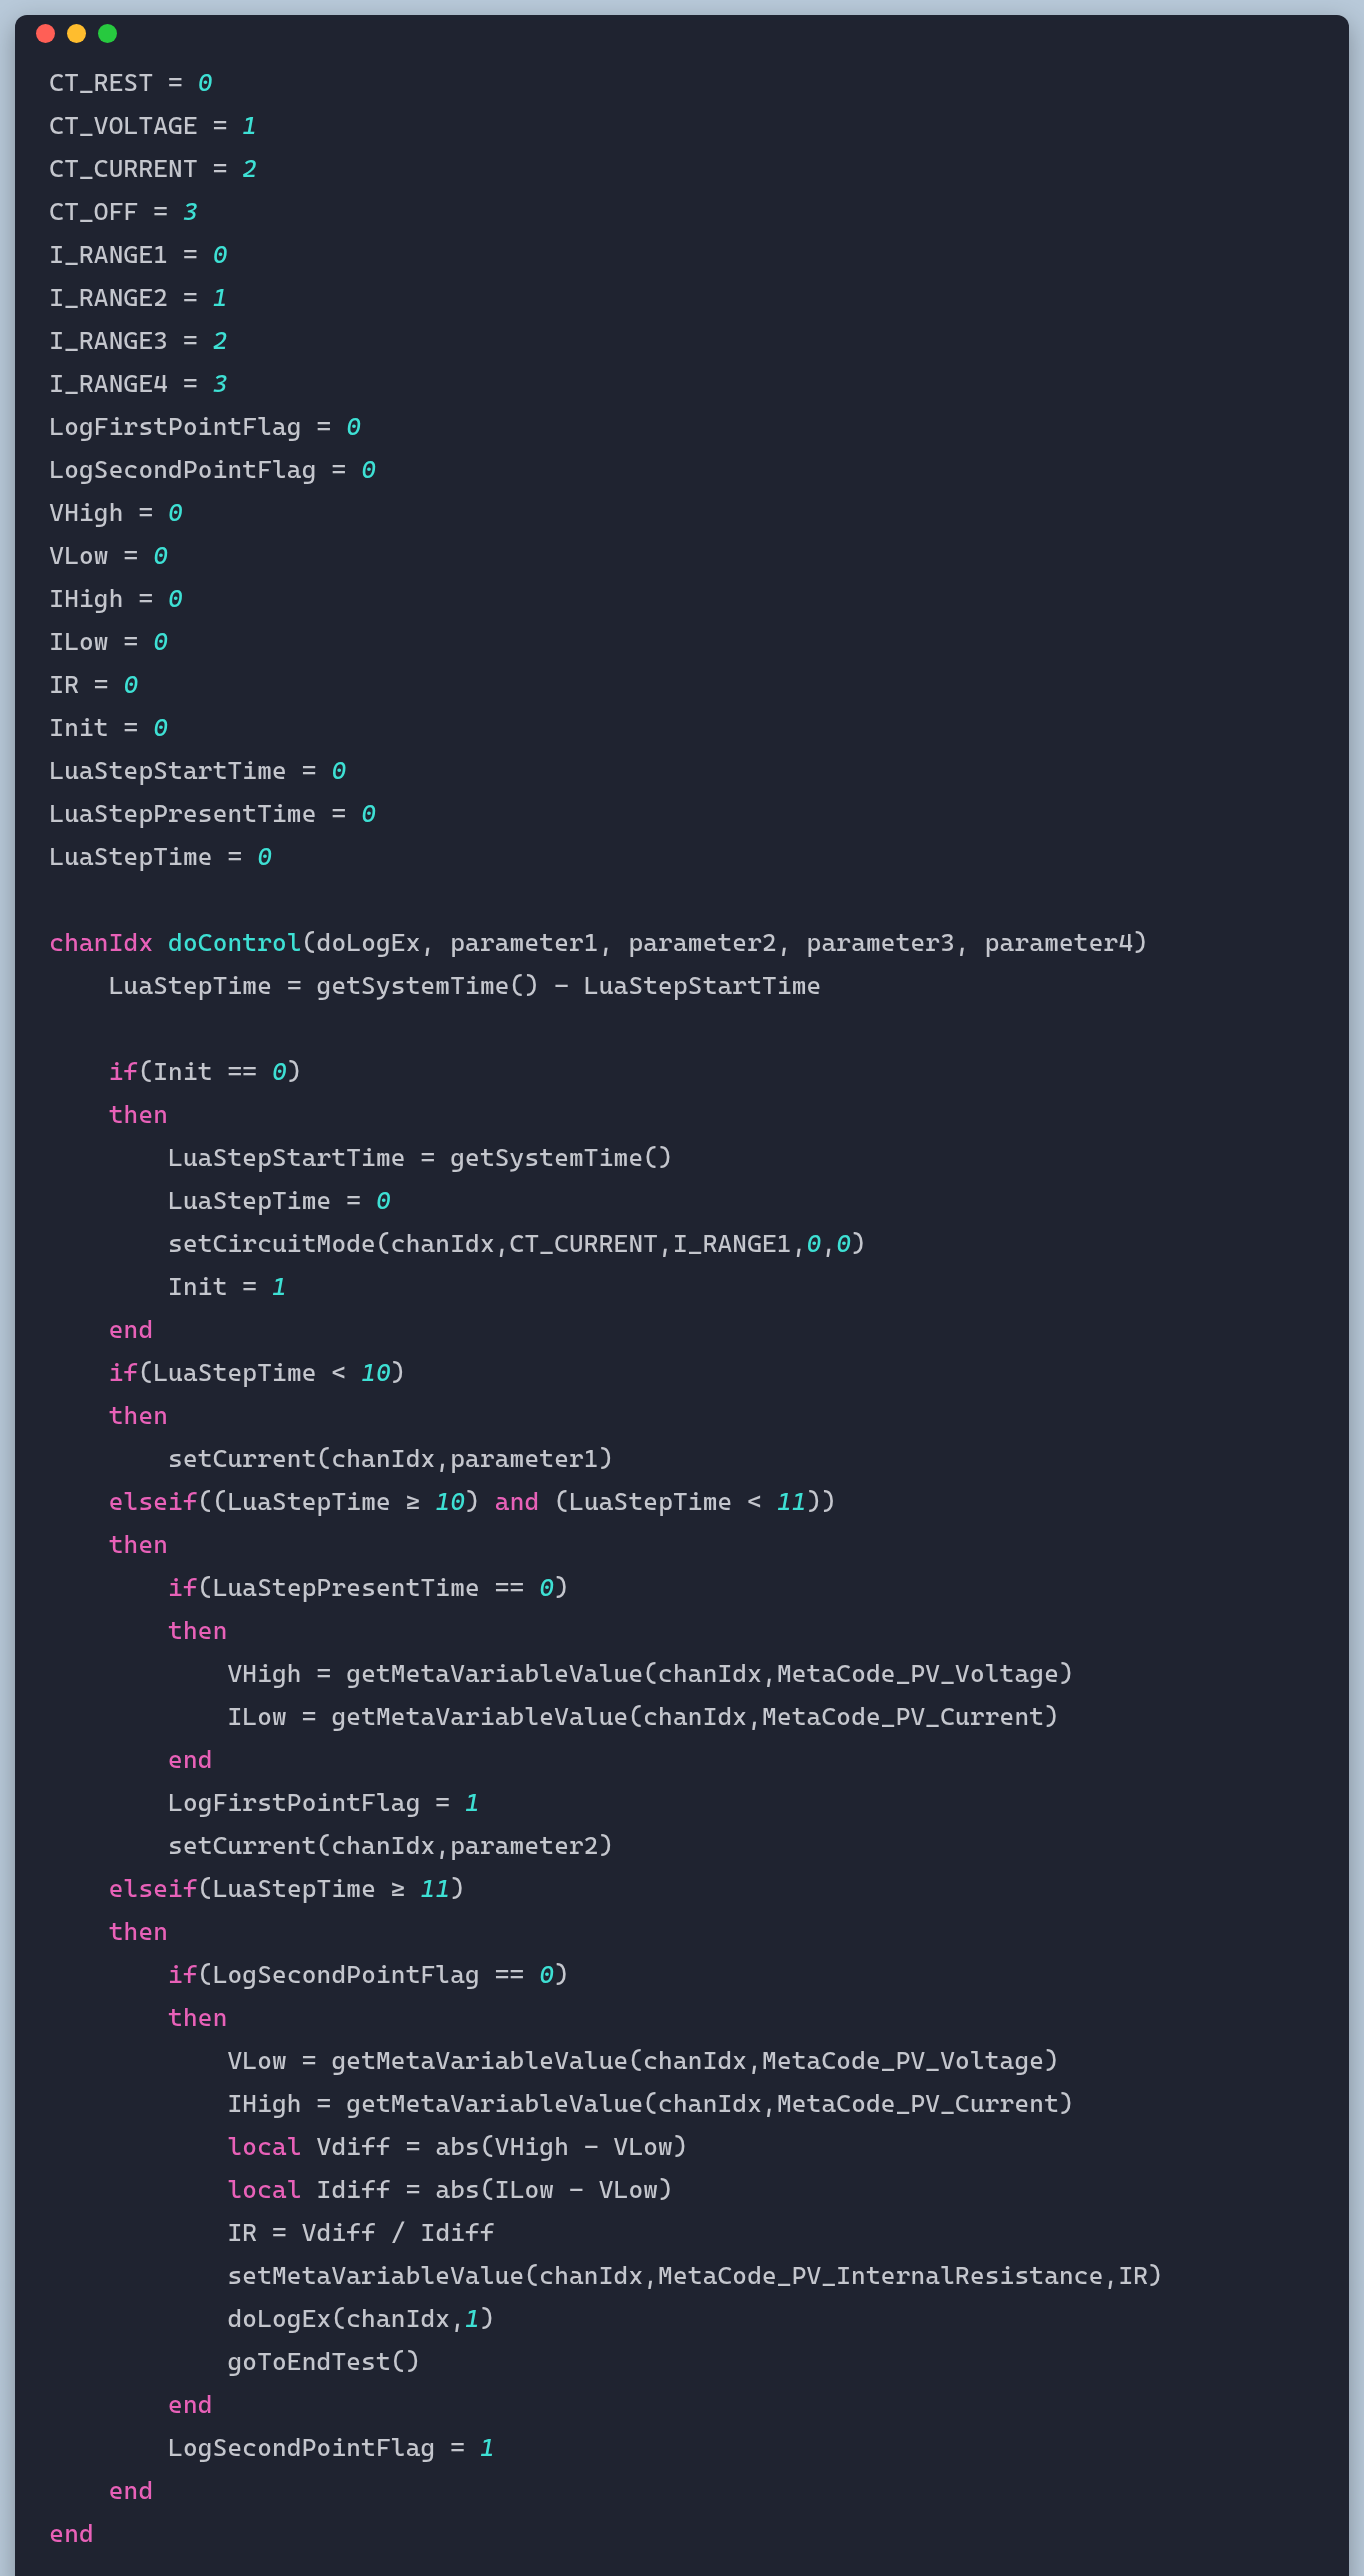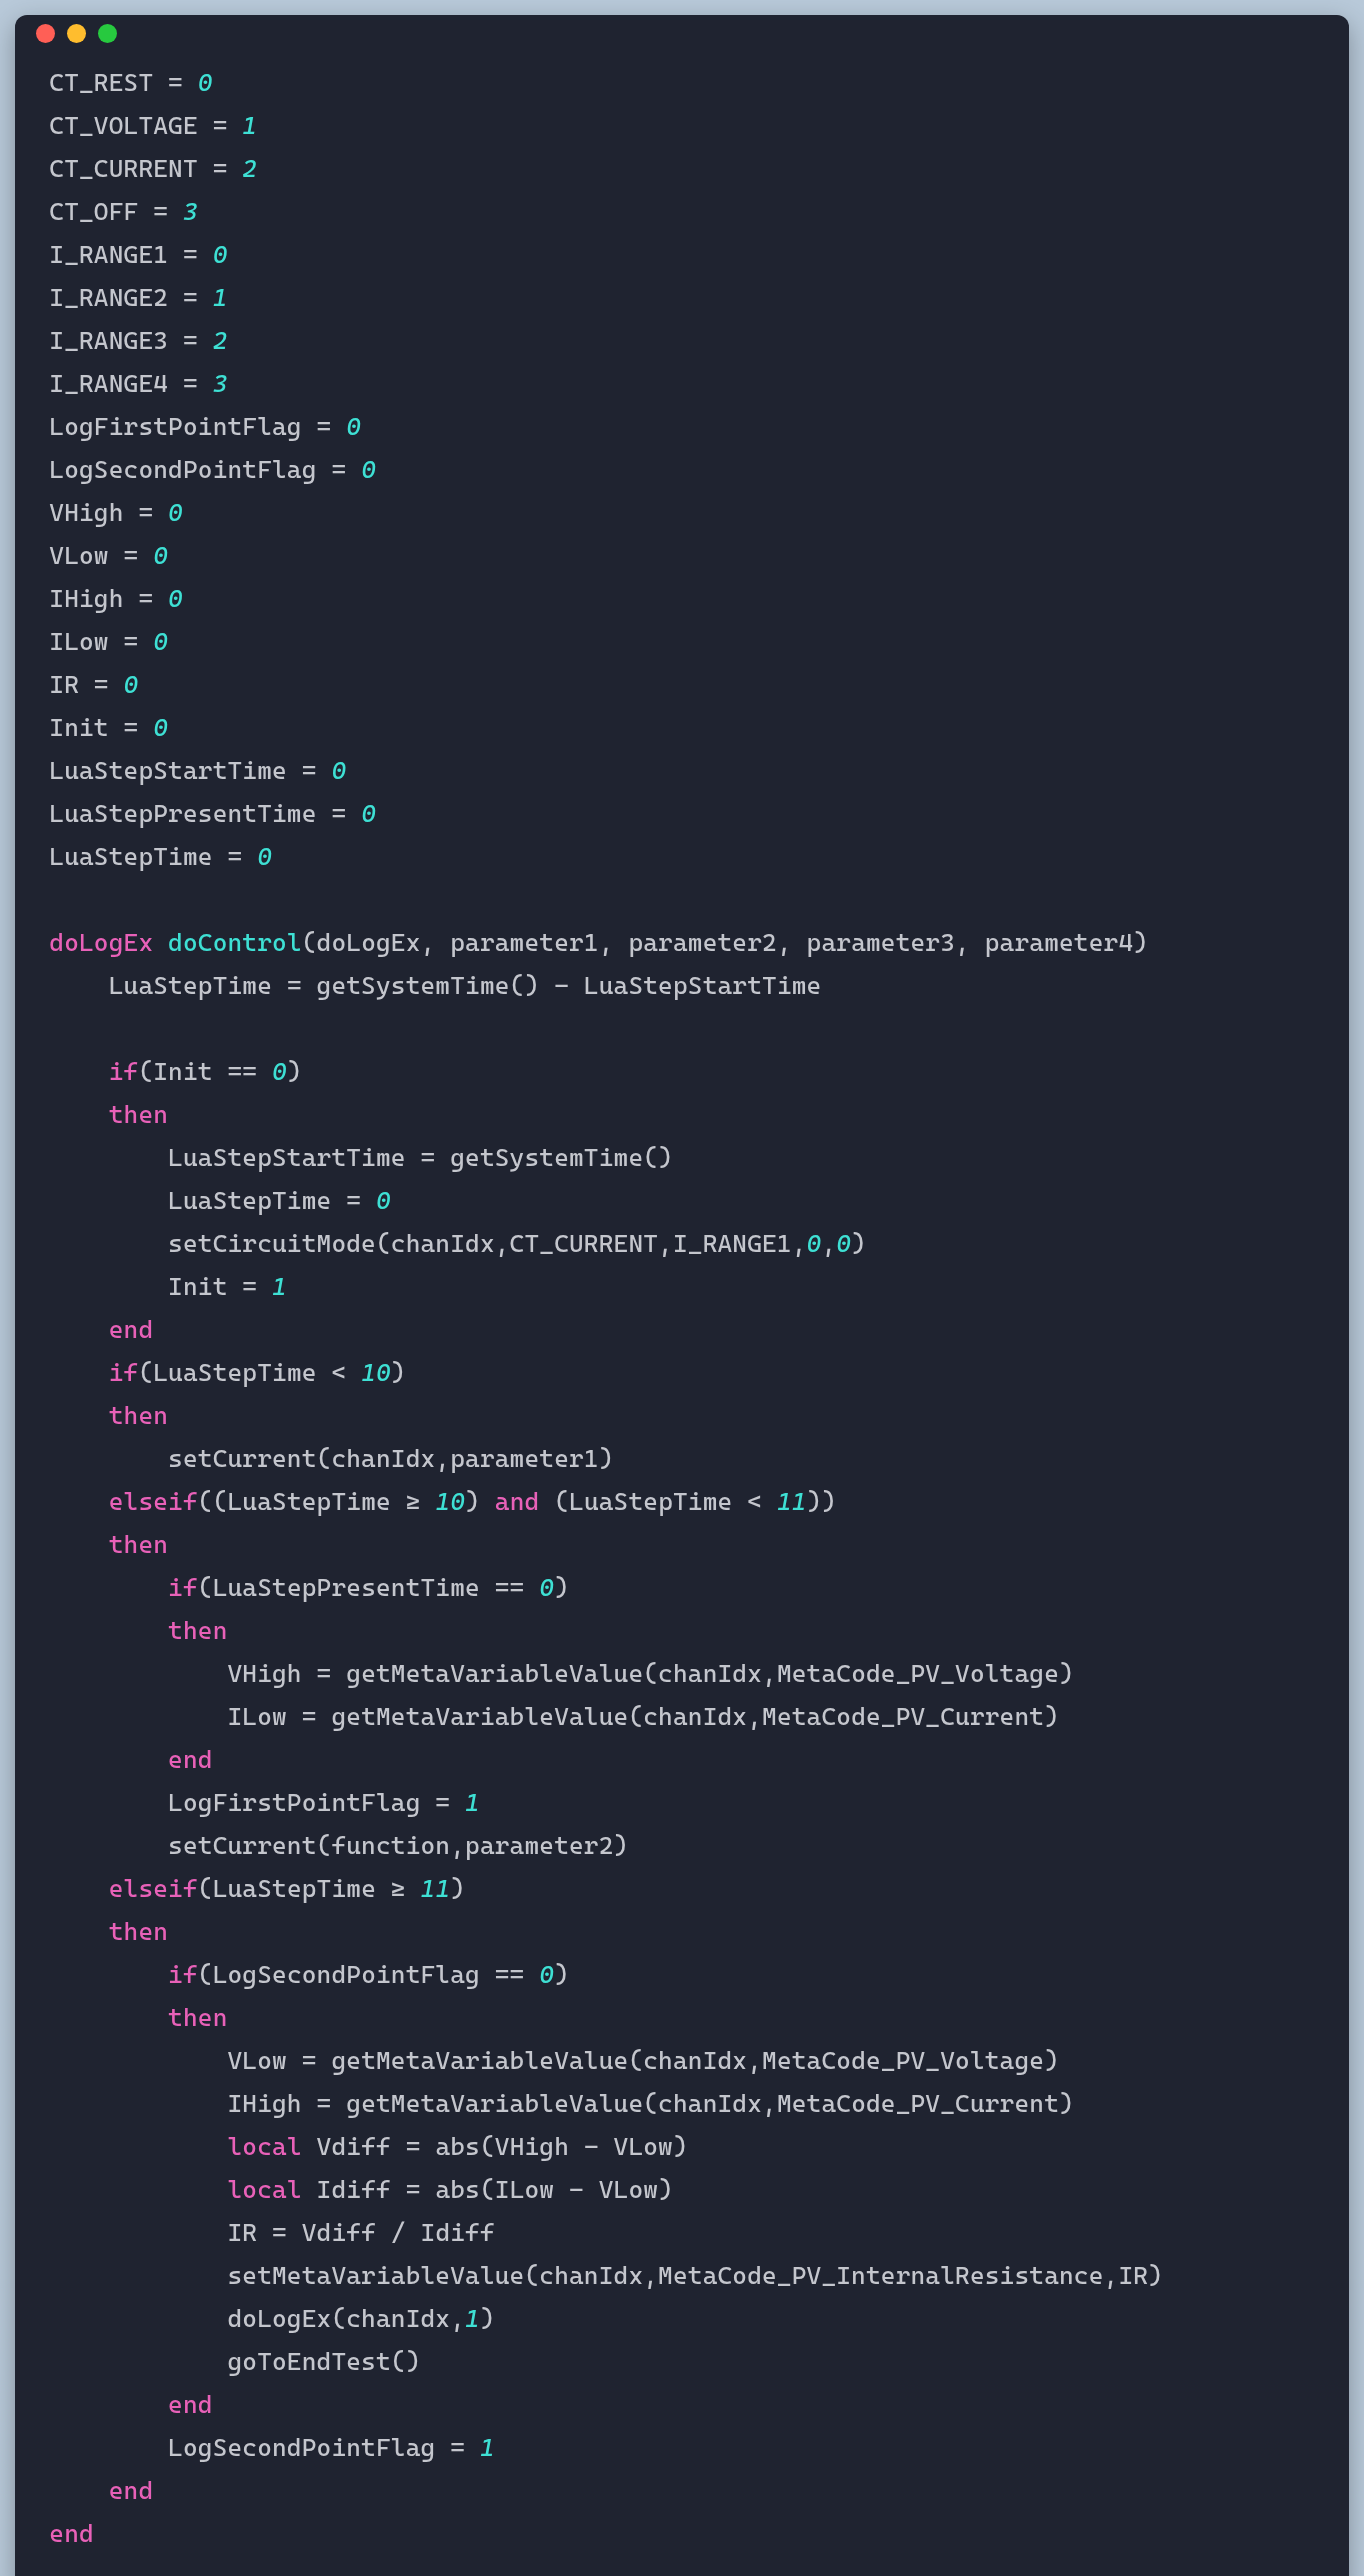--- a/index.html
+++ b/index.html
@@ -71,42 +71,42 @@
 <span><span class="tk-default">VHigh </span><span class="tk-op">= </span><span class="tk-num">0</span></span>
 <span><span class="tk-default">VLow </span><span class="tk-op">= </span><span class="tk-num">0</span></span>
 <span><span class="tk-default">IHigh </span><span class="tk-op">= </span><span class="tk-num">0</span></span>
 <span><span class="tk-default">ILow </span><span class="tk-op">= </span><span class="tk-num">0</span></span>
 <span><span class="tk-default">IR </span><span class="tk-op">= </span><span class="tk-num">0</span></span>
 <span><span class="tk-default">Init </span><span class="tk-op">= </span><span class="tk-num">0</span></span>
 <span><span class="tk-default">LuaStepStartTime </span><span class="tk-op">= </span><span class="tk-num">0</span></span>
 <span><span class="tk-default">LuaStepPresentTime </span><span class="tk-op">= </span><span class="tk-num">0</span></span>
 <span><span class="tk-default">LuaStepTime </span><span class="tk-op">= </span><span class="tk-num">0</span></span>
 <span><span class="tk-default"></span></span>
-<span><span class="tk-kw">doLogEx </span><span class="tk-fn">doControl</span><span class="tk-default">(doLogEx, parameter1, parameter2, parameter3, parameter4)</span></span>
+<span><span class="tk-kw">chanIdx </span><span class="tk-fn">doControl</span><span class="tk-default">(doLogEx, parameter1, parameter2, parameter3, parameter4)</span></span>
 <span><span class="tk-default">    LuaStepTime </span><span class="tk-op">= </span><span class="tk-default">getSystemTime() </span><span class="tk-op">- </span><span class="tk-default">LuaStepStartTime</span></span>
 <span><span class="tk-default"></span></span>
 <span><span class="tk-default">    </span><span class="tk-kw">if</span><span class="tk-default">(Init </span><span class="tk-op">== </span><span class="tk-num">0</span><span class="tk-default">)</span></span>
 <span><span class="tk-default">    </span><span class="tk-kw">then</span></span>
 <span><span class="tk-default">        LuaStepStartTime </span><span class="tk-op">= </span><span class="tk-default">getSystemTime()</span></span>
 <span><span class="tk-default">        LuaStepTime </span><span class="tk-op">= </span><span class="tk-num">0</span></span>
 <span><span class="tk-default">        setCircuitMode(chanIdx,CT_CURRENT,I_RANGE1,</span><span class="tk-num">0</span><span class="tk-default">,</span><span class="tk-num">0</span><span class="tk-default">)</span></span>
 <span><span class="tk-default">        Init </span><span class="tk-op">= </span><span class="tk-num">1</span></span>
 <span><span class="tk-default">    </span><span class="tk-kw">end</span></span>
 <span><span class="tk-default">    </span><span class="tk-kw">if</span><span class="tk-default">(LuaStepTime </span><span class="tk-op">&lt; </span><span class="tk-num">10</span><span class="tk-default">)</span></span>
 <span><span class="tk-default">    </span><span class="tk-kw">then</span></span>
 <span><span class="tk-default">        setCurrent(chanIdx,parameter1)</span></span>
 <span><span class="tk-default">    </span><span class="tk-kw">elseif</span><span class="tk-default">((LuaStepTime </span><span class="tk-op">≥ </span><span class="tk-num">10</span><span class="tk-default">) </span><span class="tk-kw">and</span><span class="tk-default"> (LuaStepTime </span><span class="tk-op">&lt; </span><span class="tk-num">11</span><span class="tk-default">))</span></span>
 <span><span class="tk-default">    </span><span class="tk-kw">then</span></span>
 <span><span class="tk-default">        </span><span class="tk-kw">if</span><span class="tk-default">(LuaStepPresentTime </span><span class="tk-op">== </span><span class="tk-num">0</span><span class="tk-default">)</span></span>
 <span><span class="tk-default">        </span><span class="tk-kw">then</span></span>
 <span><span class="tk-default">            VHigh </span><span class="tk-op">= </span><span class="tk-default">getMetaVariableValue(chanIdx,MetaCode_PV_Voltage)</span></span>
 <span><span class="tk-default">            ILow </span><span class="tk-op">= </span><span class="tk-default">getMetaVariableValue(chanIdx,MetaCode_PV_Current)</span></span>
 <span><span class="tk-default">        </span><span class="tk-kw">end</span></span>
 <span><span class="tk-default">        LogFirstPointFlag </span><span class="tk-op">= </span><span class="tk-num">1</span></span>
-<span><span class="tk-default">        setCurrent(function,parameter2)</span></span>
+<span><span class="tk-default">        setCurrent(chanIdx,parameter2)</span></span>
 <span><span class="tk-default">    </span><span class="tk-kw">elseif</span><span class="tk-default">(LuaStepTime </span><span class="tk-op">≥ </span><span class="tk-num">11</span><span class="tk-default">)</span></span>
 <span><span class="tk-default">    </span><span class="tk-kw">then</span></span>
 <span><span class="tk-default">        </span><span class="tk-kw">if</span><span class="tk-default">(LogSecondPointFlag </span><span class="tk-op">== </span><span class="tk-num">0</span><span class="tk-default">)</span></span>
 <span><span class="tk-default">        </span><span class="tk-kw">then</span></span>
 <span><span class="tk-default">            VLow </span><span class="tk-op">= </span><span class="tk-default">getMetaVariableValue(chanIdx,MetaCode_PV_Voltage)</span></span>
 <span><span class="tk-default">            IHigh </span><span class="tk-op">= </span><span class="tk-default">getMetaVariableValue(chanIdx,MetaCode_PV_Current)</span></span>
 <span><span class="tk-default">            </span><span class="tk-kw">local</span><span class="tk-default"> Vdiff </span><span class="tk-op">= </span><span class="tk-default">abs(VHigh </span><span class="tk-op">- </span><span class="tk-default">VLow)</span></span>
 <span><span class="tk-default">            </span><span class="tk-kw">local</span><span class="tk-default"> Idiff </span><span class="tk-op">= </span><span class="tk-default">abs(ILow </span><span class="tk-op">- </span><span class="tk-default">VLow)</span></span>
 <span><span class="tk-default">            IR </span><span class="tk-op">= </span><span class="tk-default">Vdiff </span><span class="tk-op">/ </span><span class="tk-default">Idiff</span></span>
 <span><span class="tk-default">            setMetaVariableValue(chanIdx,MetaCode_PV_InternalResistance,IR)</span></span>

